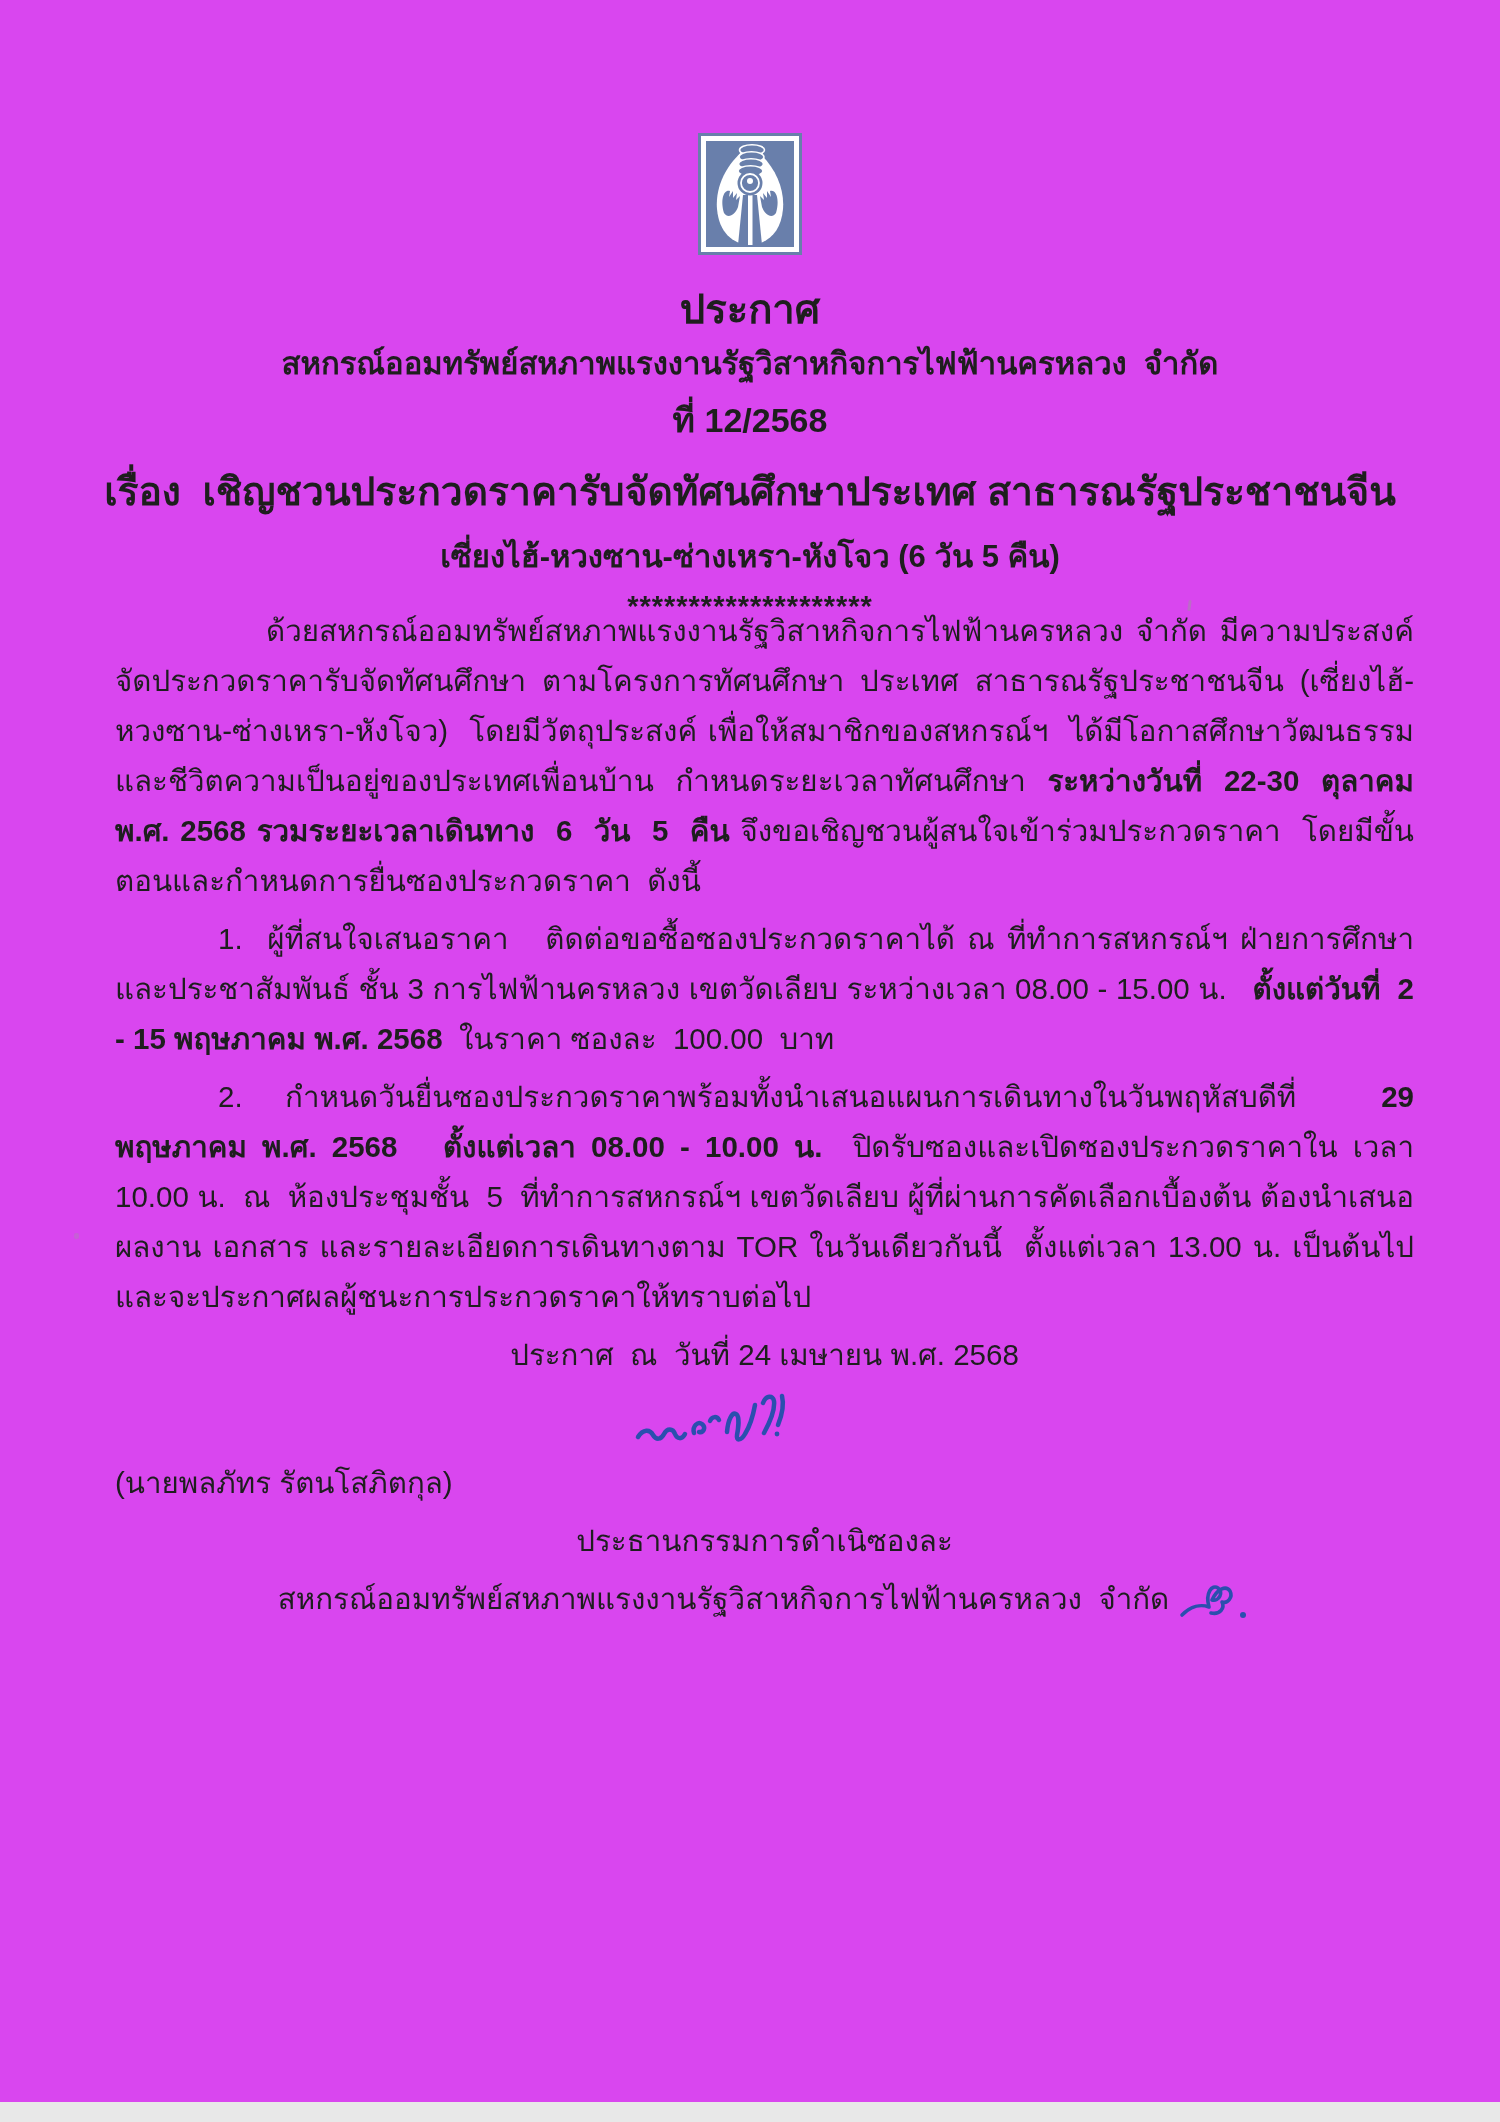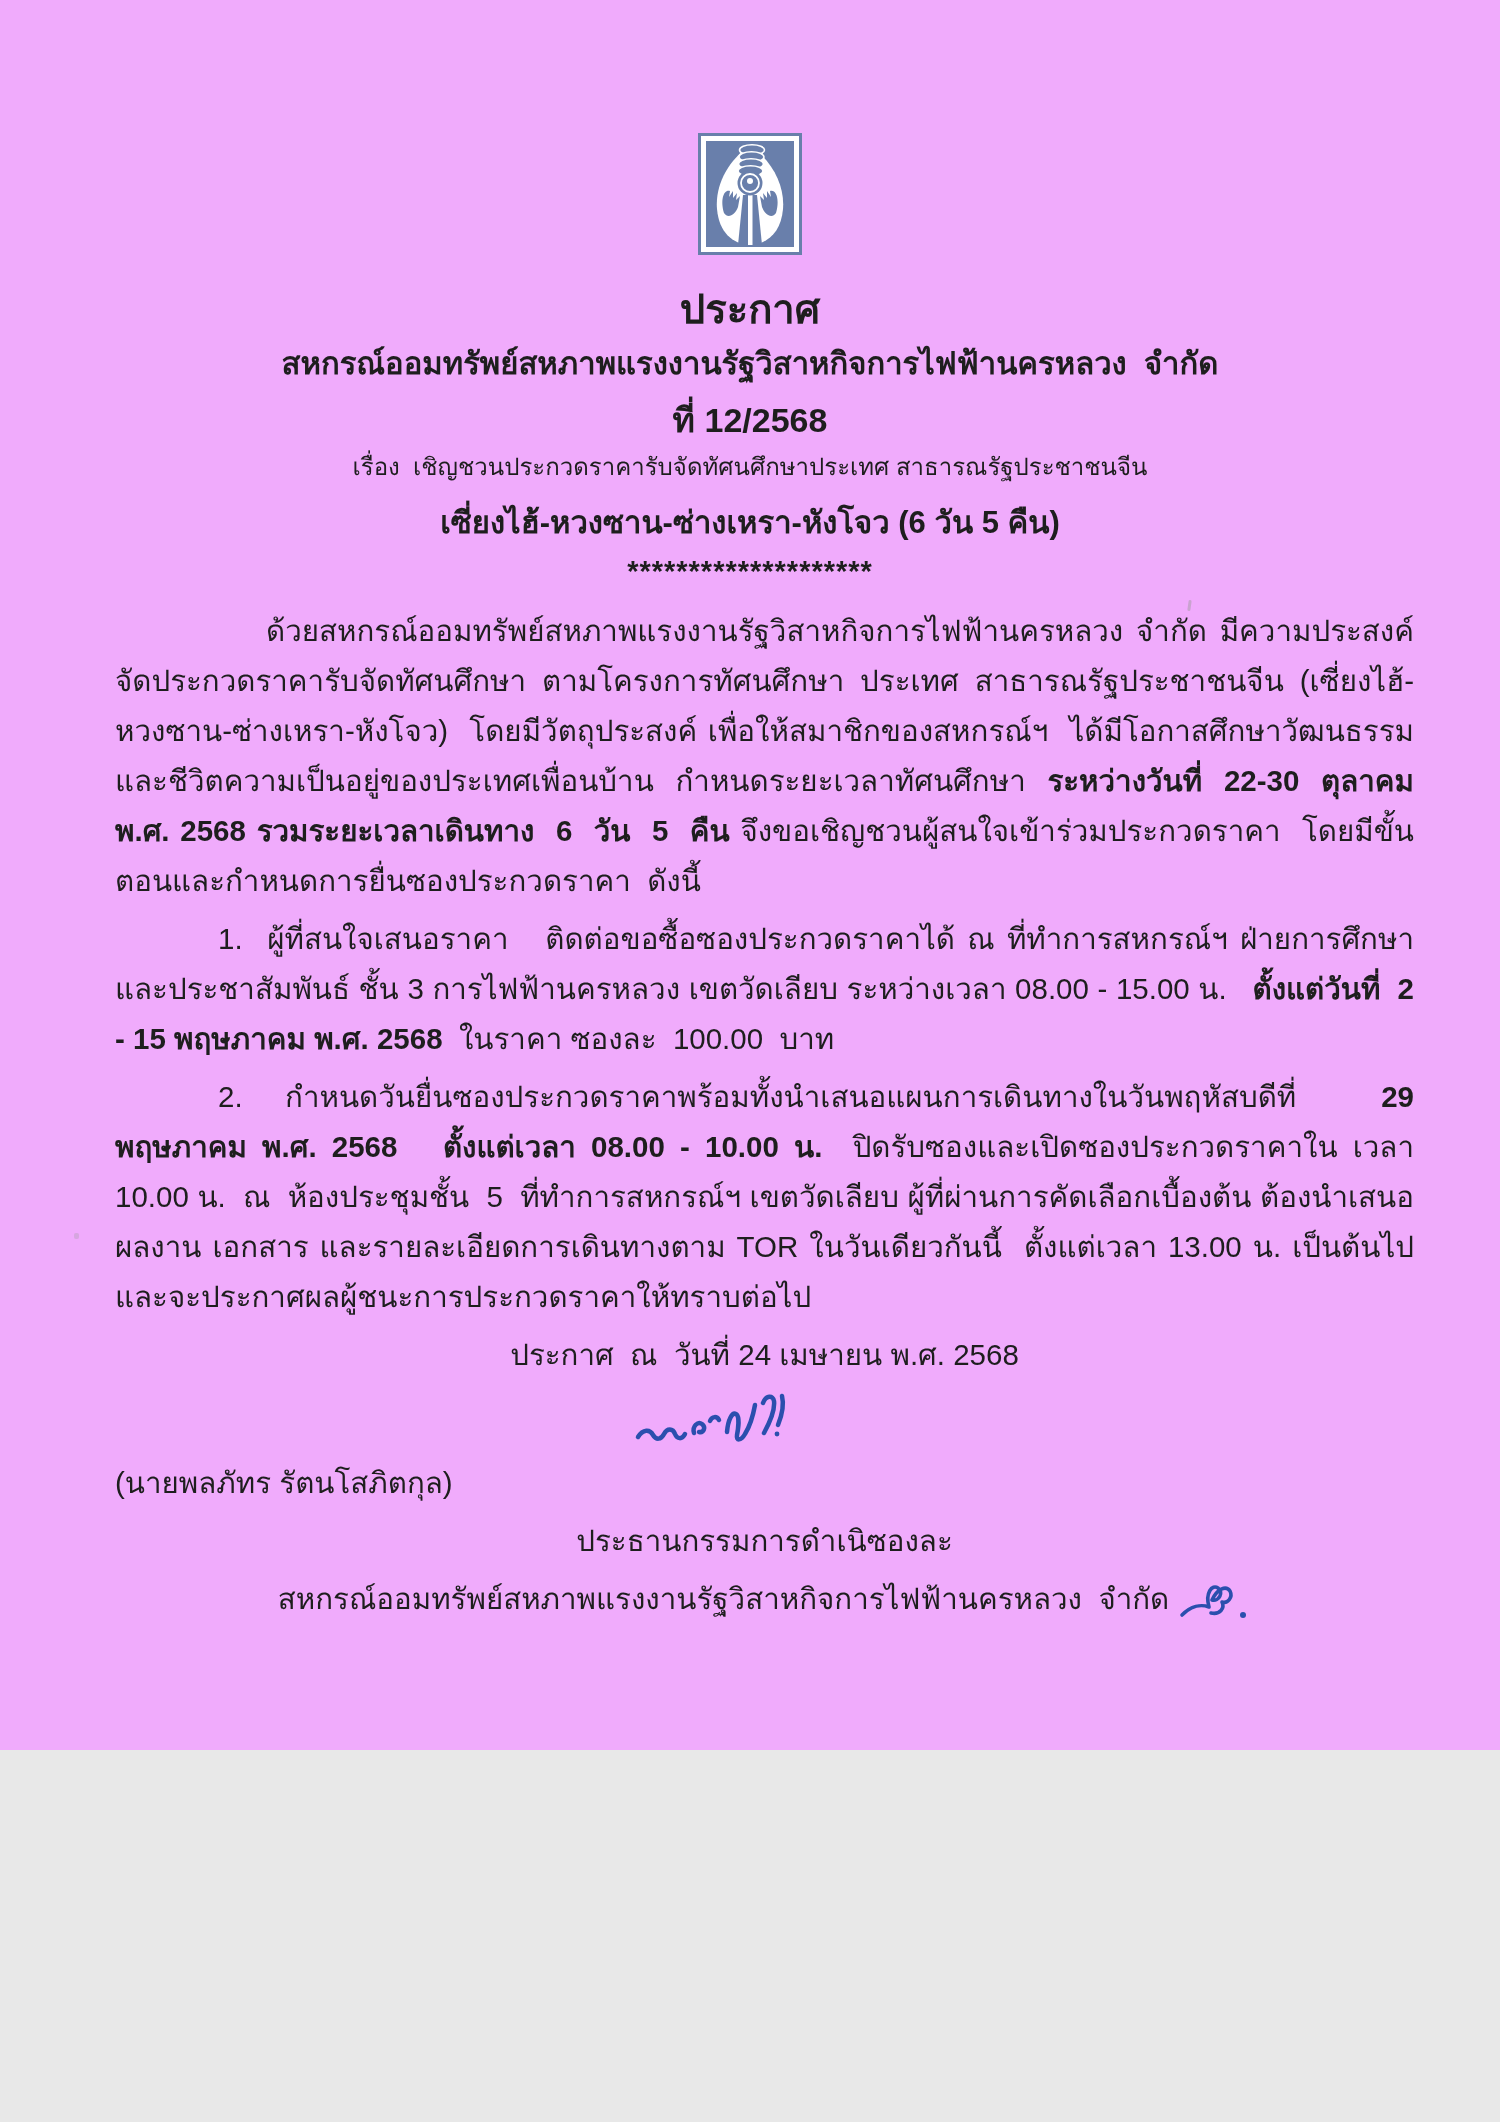--- a/index.html
+++ b/index.html
@@ -1,30 +1,30 @@
 <!DOCTYPE html>
 <html><head>
 <meta charset="utf-8">
 <style>
   html,body{margin:0;padding:0;background:#e8e8e8;}
   .page{
     position:relative;
-    width:1500px;height:1750px;
+    width:1500px;height:2102px;
     margin:0 auto;
-    background:#f0abfc;
+    background:#d946ef;
     font-family:"Liberation Sans","DejaVu Sans",sans-serif;
     color:#1e1e1e;
     overflow:hidden;
   }
   .header{position:absolute;left:0;right:0;top:0;text-align:center;}
   .logo-wrap{margin:133px auto 0;width:104px;height:122px;}
   .h-title{margin-top:30px;font-size:40px;font-weight:bold;line-height:1.2;white-space:pre-wrap;}
   .h-org{margin-top:12px;font-size:31px;font-weight:bold;line-height:1.25;white-space:pre-wrap;}
   .h-no{margin-top:16px;font-size:34px;font-weight:bold;line-height:1.2;white-space:pre-wrap;}
-  .h-subject{margin-top:11px;font-size:24px;font-weight:normal;line-height:1.25;white-space:pre-wrap;}
+  .h-subject{margin-top:27px;font-size:39px;font-weight:bold;line-height:1.25;white-space:pre-wrap;}
   .h-route{margin-top:22px;font-size:31px;font-weight:bold;line-height:1.25;white-space:pre-wrap;}
   .h-stars{margin-top:13px;font-size:29px;letter-spacing:1px;font-weight:bold;}
   .content{
     position:absolute;left:107px;right:78px;top:598px;
     font-size:29.5px;line-height:50px;
     text-align:justify;
   }
   .content p{margin:8px;white-space:pre-wrap;}
   .p-intro{text-indent:151px;}
   .p-item{text-indent:103px;}

